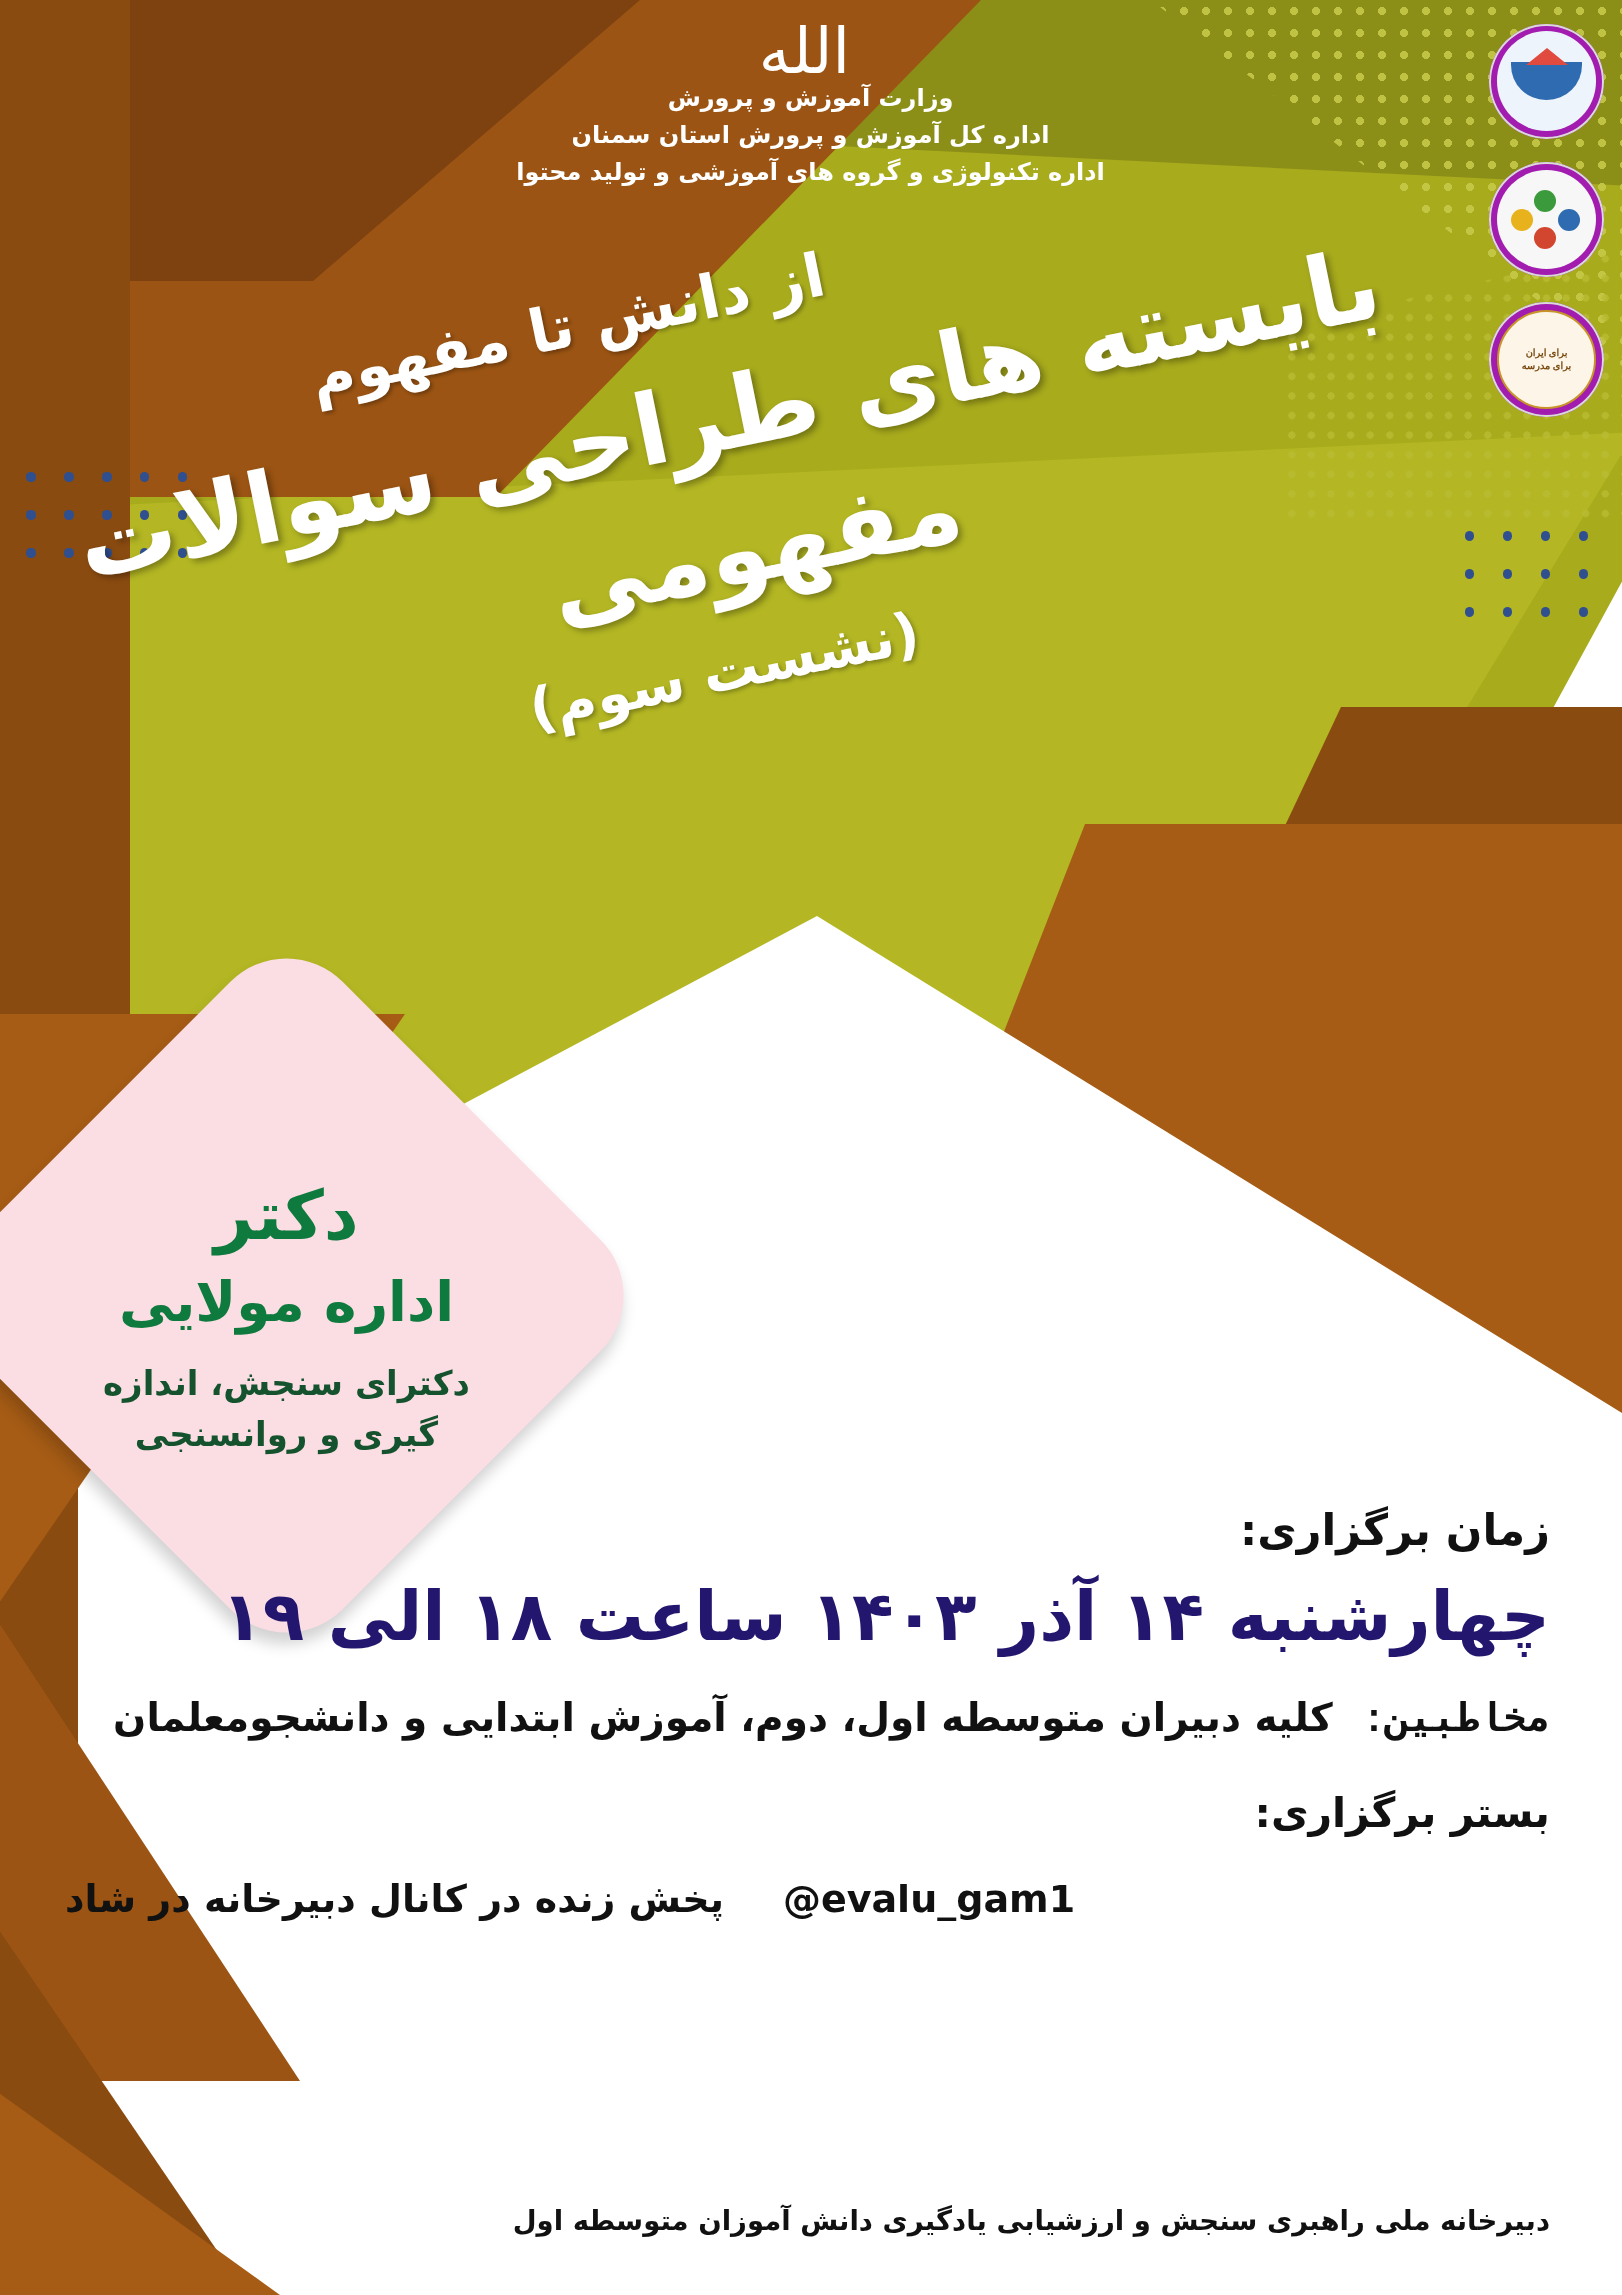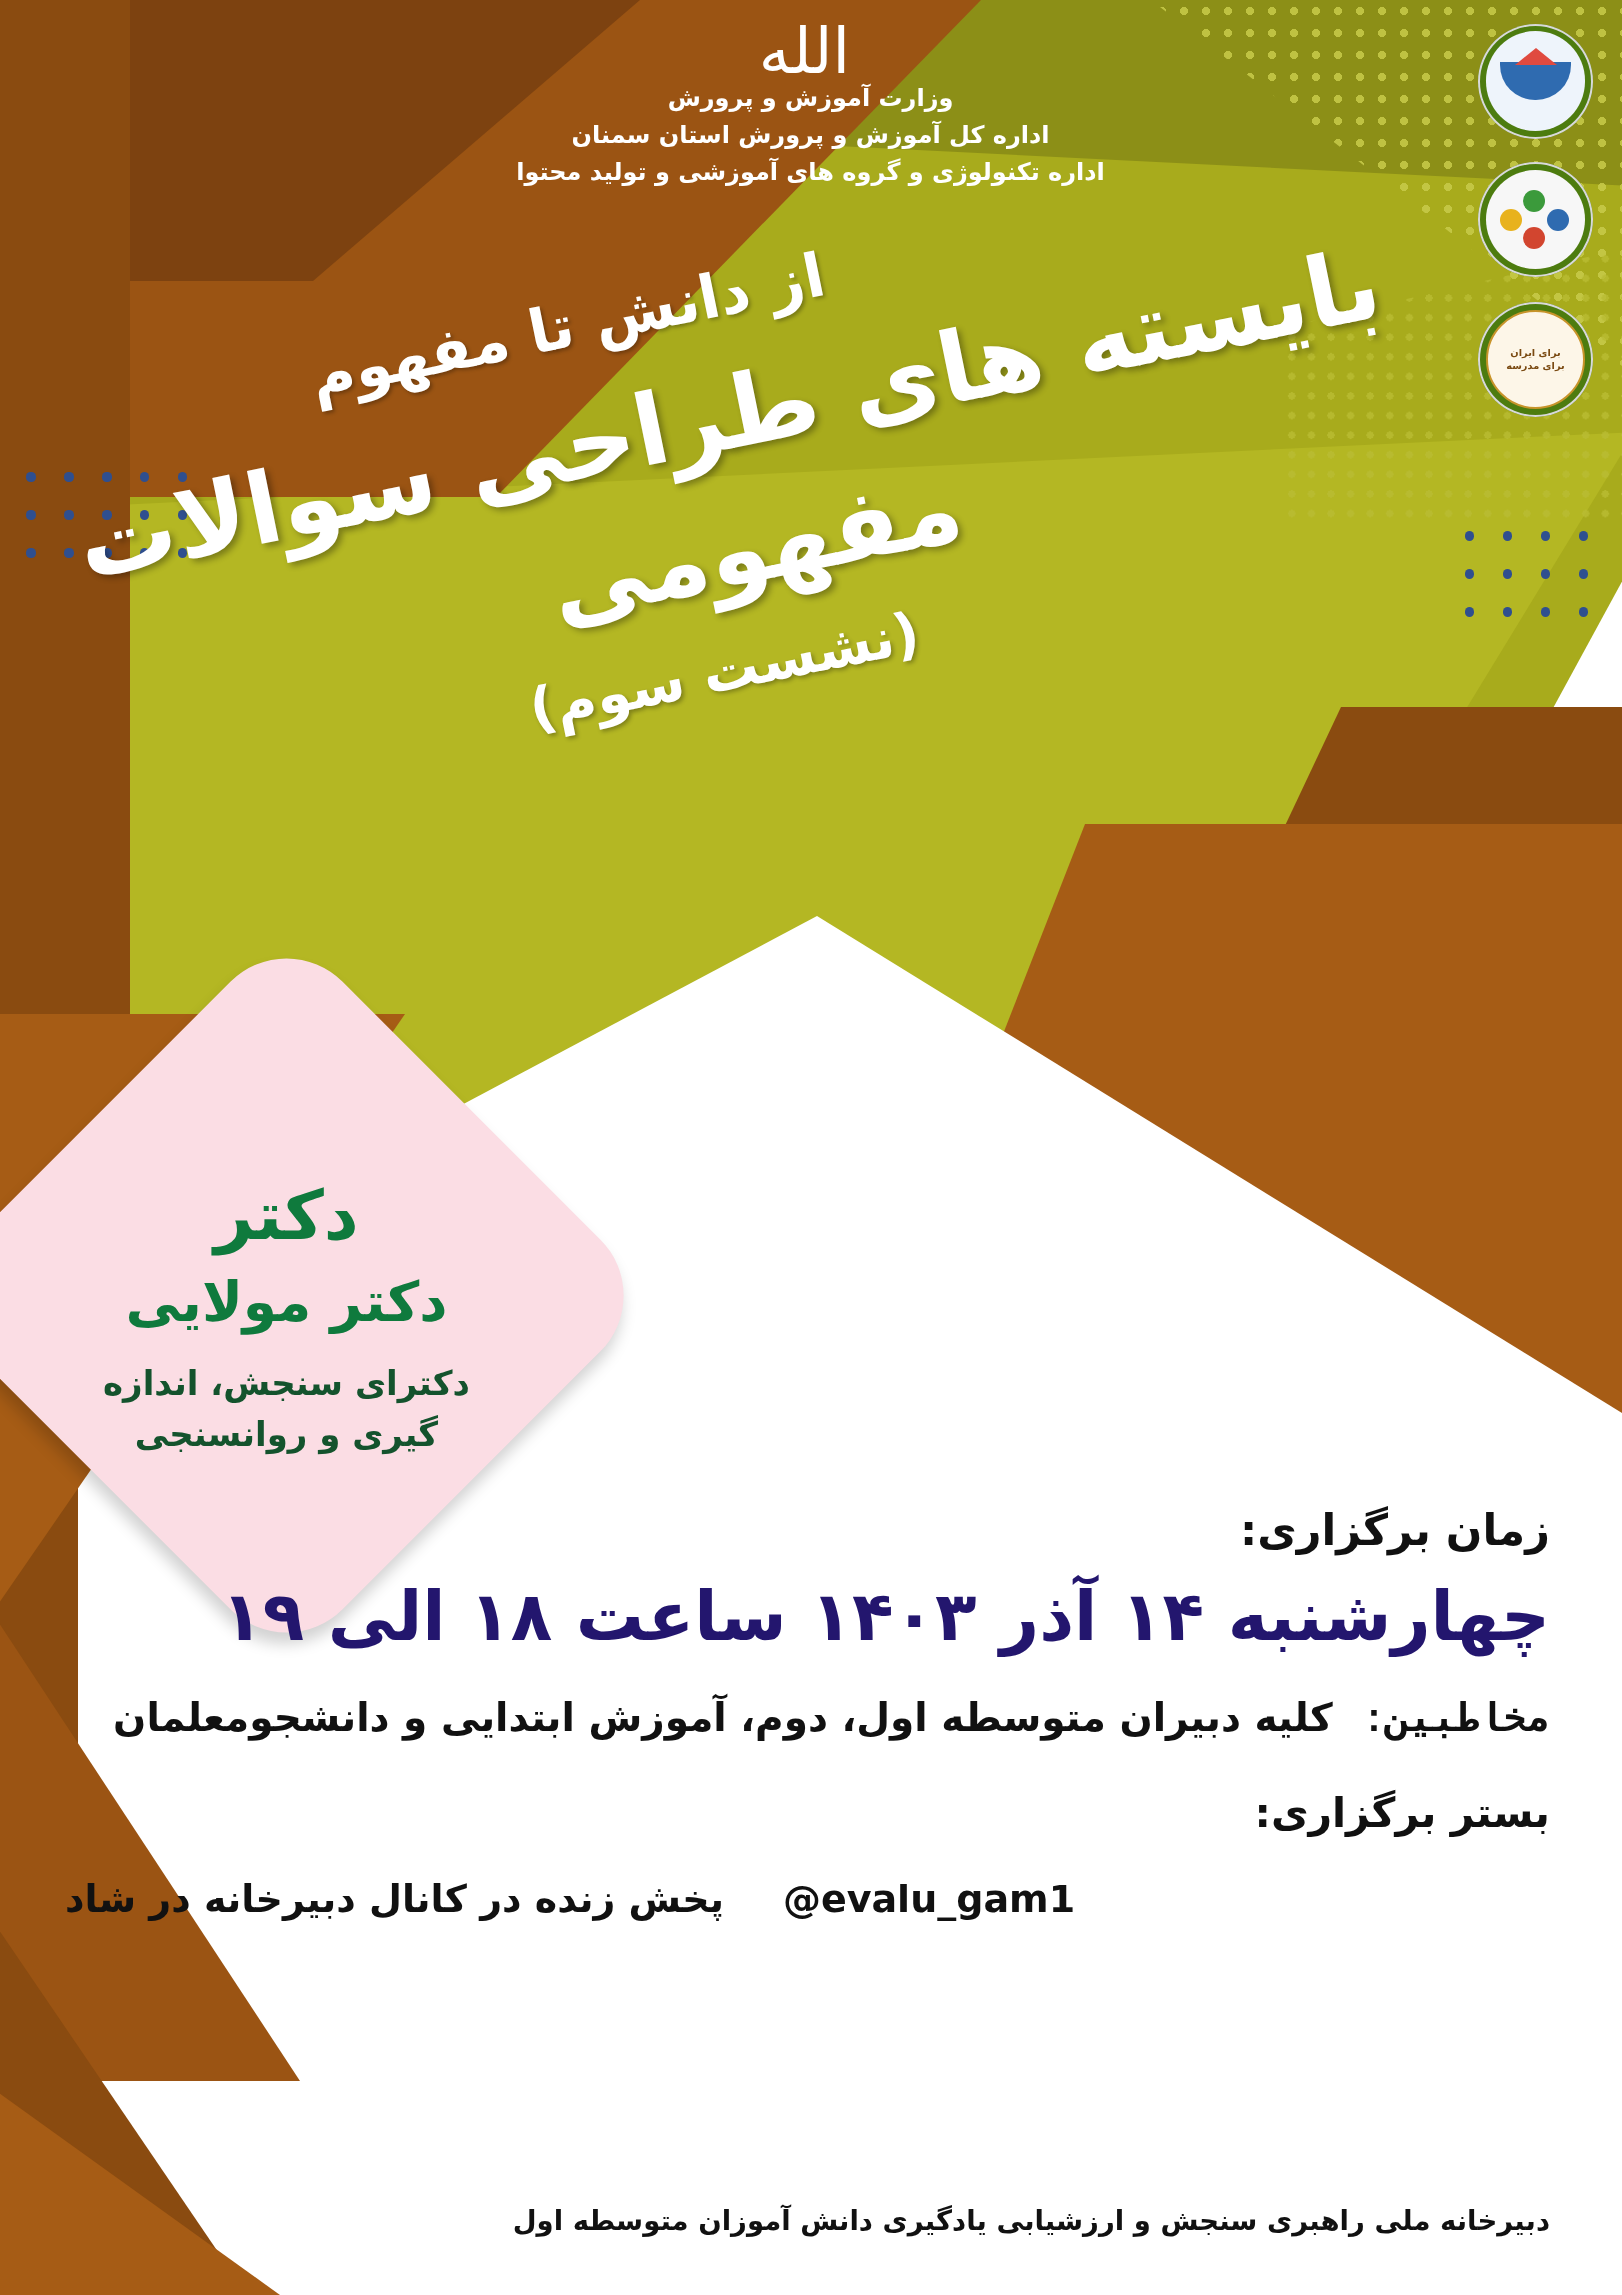--- a/index.html
+++ b/index.html
@@ -169,26 +169,27 @@
     color: #ffffff;
     font-size: 24px;
     line-height: 1.55;
     font-weight: 600;
     letter-spacing: 0;
   }
 
   
   .logo {
     position: absolute;
-    right: 29px;
+    right: 18px;
     width: 115px; height: 115px;
     border-radius: 50%;
-    background: #4d7c0f;
+    background: #a21caf;
     box-shadow: 0 0 0 2px #d9d9d9 inset;
     overflow: hidden;
+    font-family: Liberation Serif, serif;
   }
   .logo-1 { top: 23.6px; }
   .logo-2 { top: 162px; }
   .logo-3 { top: 302px; }
   .logo-inner {
     position: absolute;
     inset: 7.9px;
     border-radius: 50%;
     display: flex;
     align-items: center;
@@ -473,21 +474,21 @@
 
   <div class="title-wrap">
     <div class="title-small">از دانش تا مفهوم</div>
     <div class="title-main">بایسته های طراحی سوالات مفهومی</div>
     <div class="title-sub">(نشست سوم)</div>
   </div>
 
   <div class="speaker-card"></div>
   <div class="speaker-content">
     <div class="speaker-title">دکتر</div>
-    <div class="speaker-name">دکتر مولایی</div>
+    <div class="speaker-name">اداره مولایی</div>
     <div class="speaker-degree">دکترای سنجش، اندازه گیری و روانسنجی</div>
   </div>
 
   <div class="details">
     <div class="label-time">زمان برگزاری:</div>
     <div class="time-value">چهارشنبه ۱۴ آذر ۱۴۰۳  ساعت ۱۸ الی ۱۹</div>
     <div class="audience-row">
       <span class="lbl">مخاطبین:</span>
       <span>کلیه دبیران متوسطه اول، دوم، آموزش ابتدایی و  دانشجومعلمان</span>
     </div>

